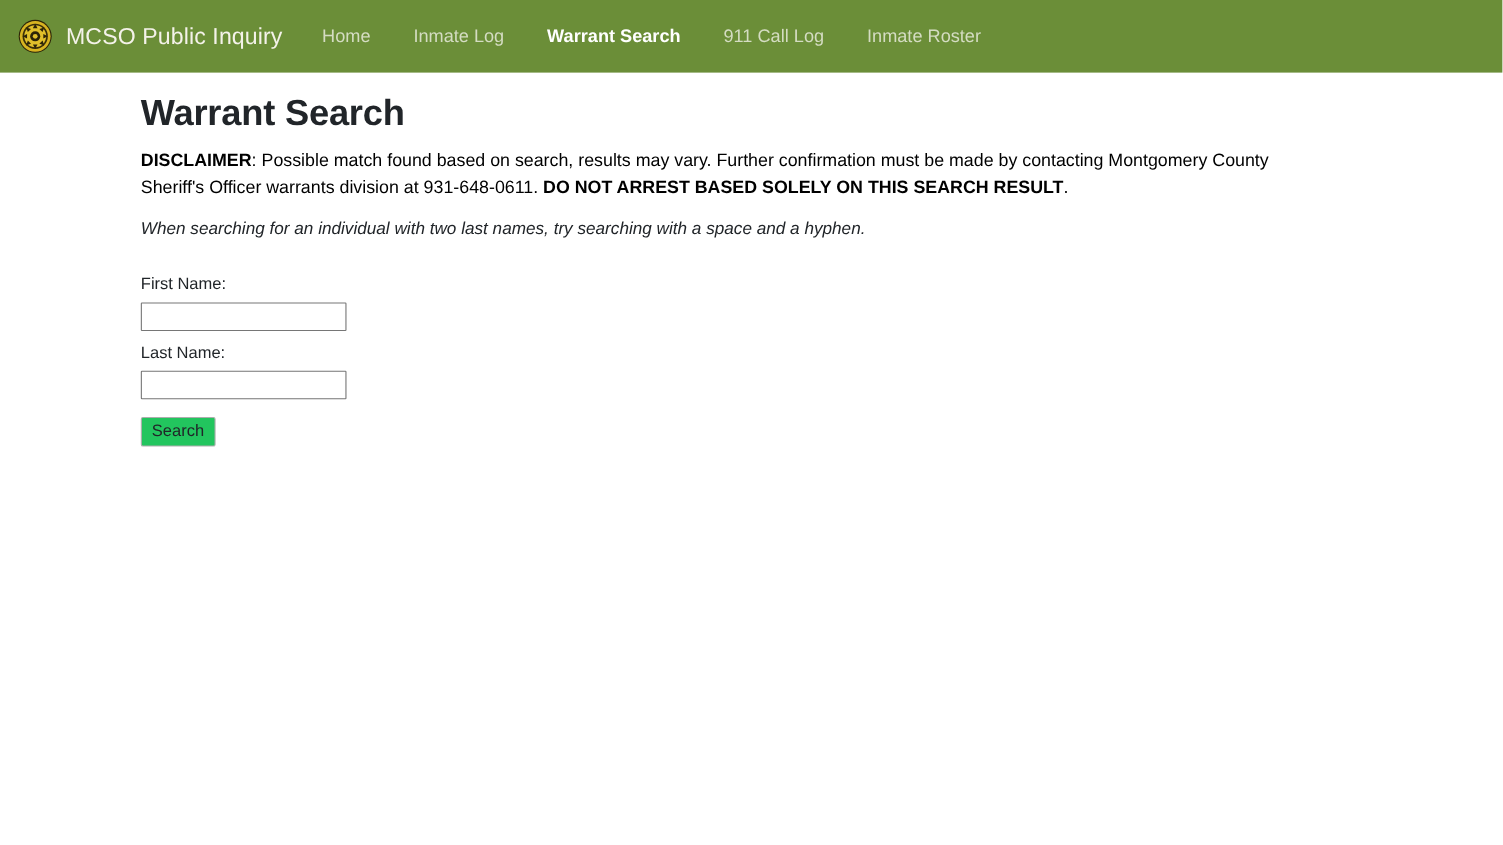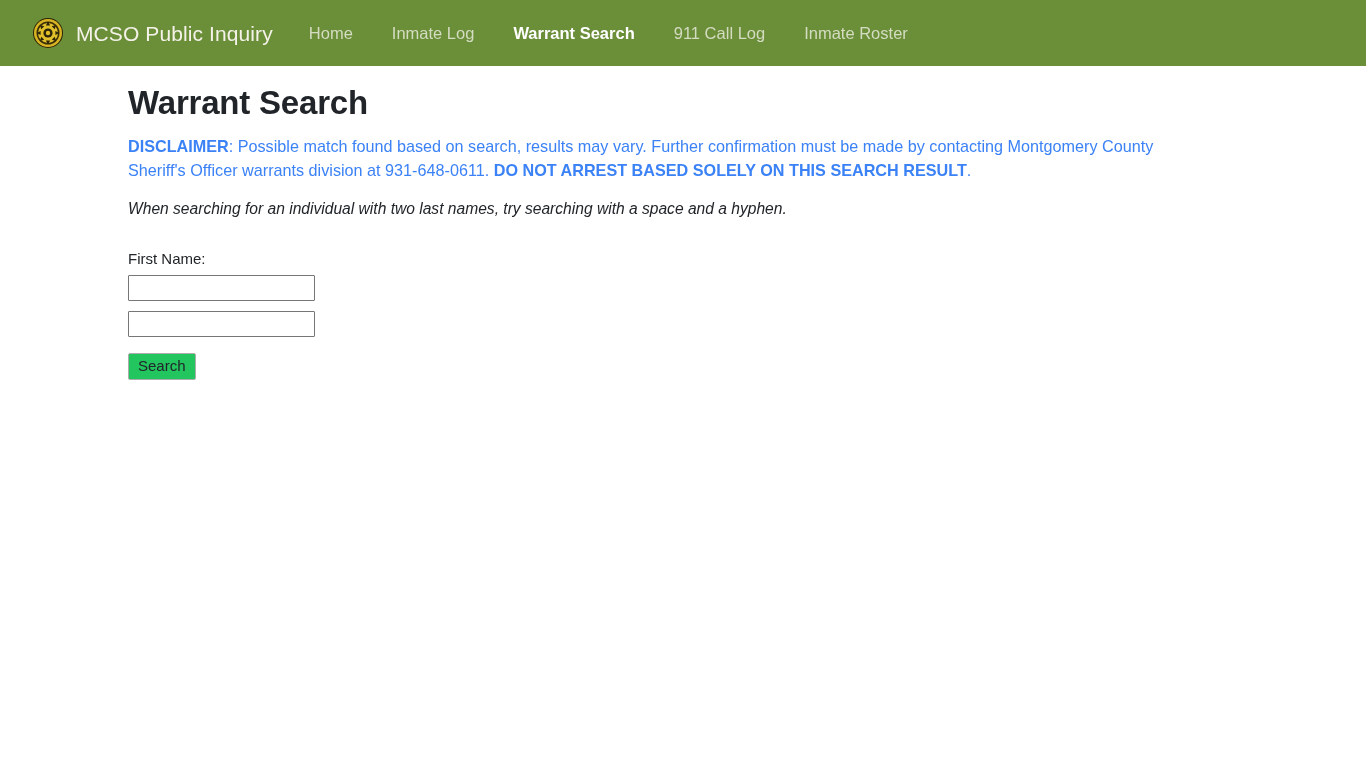--- a/index.html
+++ b/index.html
@@ -14,21 +14,21 @@
     color: #212529;
     overflow: hidden;
   }
 
   
   .navbar {
     height: 66px;
     background: #6b8e38;
     display: flex;
     align-items: center;
-    padding: 0 0 0 32px;
+    padding: 0 0 0 16px;
     box-sizing: border-box;
   }
   .brand {
     display: flex;
     align-items: center;
     text-decoration: none;
     margin-right: 24px;
   }
   .brand-logo {
     width: 32px;
@@ -74,21 +74,21 @@
     line-height: 1.15;
     margin: 18px 0 12px 0;
     color: #212529;
     letter-spacing: -0.2px;
   }
   .disclaimer {
     font-size: 16.2px;
     line-height: 24px;
     margin: 0 0 4px 0;
     max-width: 1075px;
-    color: #3b82f6;
+    color: #000000;
   }
   .disclaimer b { font-weight: 700; }
   .hint {
     font-style: italic;
     font-size: 15.6px;
     line-height: 22px;
     margin: 16px 0 29px 0;
     color: #212529;
   }
 
@@ -173,18 +173,19 @@
   <p class="disclaimer">
     <b>DISCLAIMER</b><span>: Possible match found based on search, results may vary. Further confirmation must be made by contacting Montgomery County Sheriff's Officer warrants division at 931-648-0611. </span><b>DO NOT ARREST BASED SOLELY ON THIS SEARCH RESULT</b><span>.</span>
   </p>
 
   <p class="hint">When searching for an individual with two last names, try searching with a space and a hyphen.</p>
 
   <form>
     <label class="field-label" for="firstName">First Name:</label>
     <input id="firstName" class="text-input" type="text" value="" style="">
 
+    <label class="field-label" for="lastName">Last Name:</label>
     <input id="lastName" class="text-input" type="text" value="" style="">
 
     <button type="submit" class="search-button">Search</button>
   </form>
 
 </div>
 
 </body></html>

